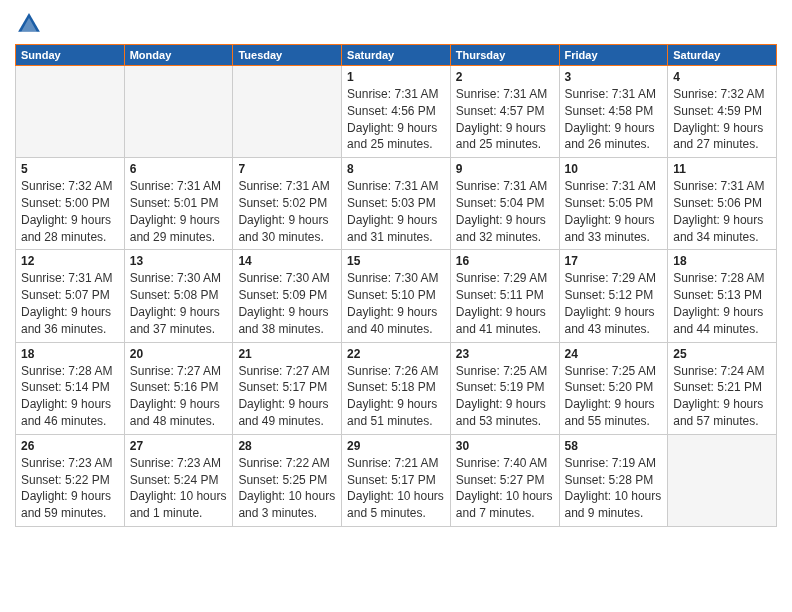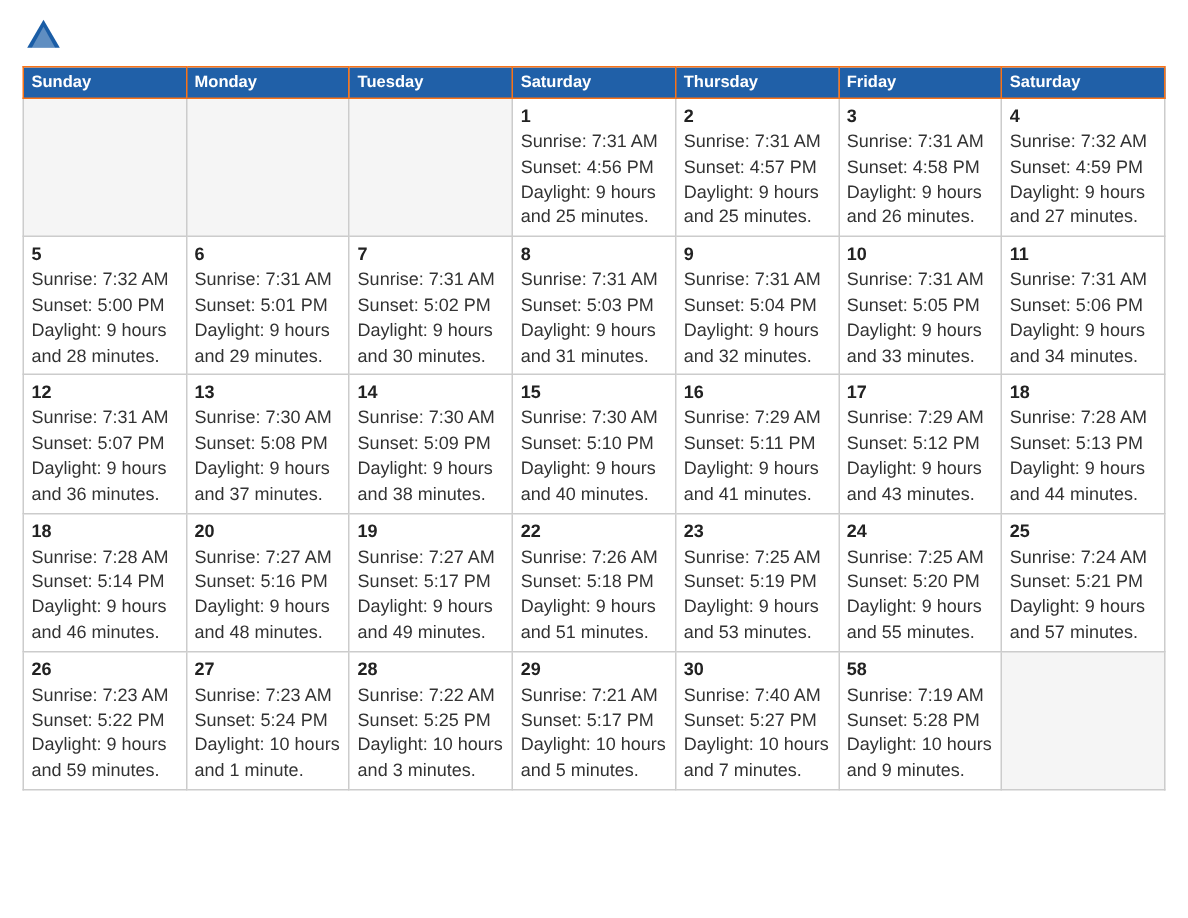--- a/index.html
+++ b/index.html
@@ -274,21 +274,21 @@
 and 46 minutes.</div>
           </td>
           <td>
             <span class="day-num">20</span>
             <div class="day-info" style="white-space: pre-line;">Sunrise: 7:27 AM
 Sunset: 5:16 PM
 Daylight: 9 hours
 and 48 minutes.</div>
           </td>
           <td>
-            <span class="day-num">19</span>
+            <span class="day-num">21</span>
             <div class="day-info" style="white-space: pre-line;">Sunrise: 7:27 AM
 Sunset: 5:17 PM
 Daylight: 9 hours
 and 49 minutes.</div>
           </td>
           <td>
             <span class="day-num">22</span>
             <div class="day-info" style="white-space: pre-line;">Sunrise: 7:26 AM
 Sunset: 5:18 PM
 Daylight: 9 hours

